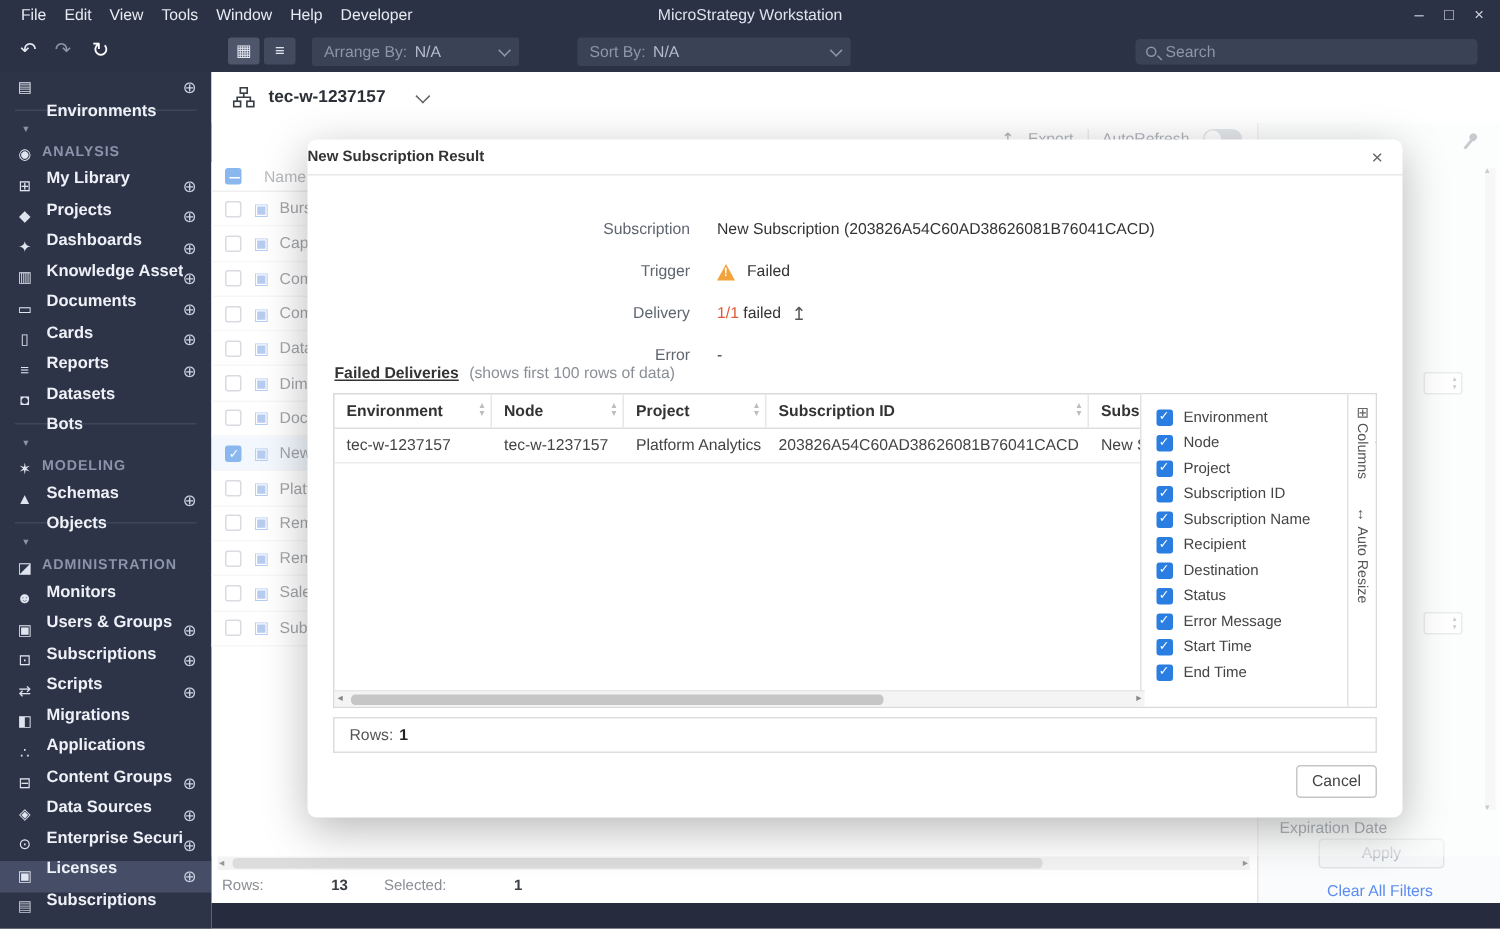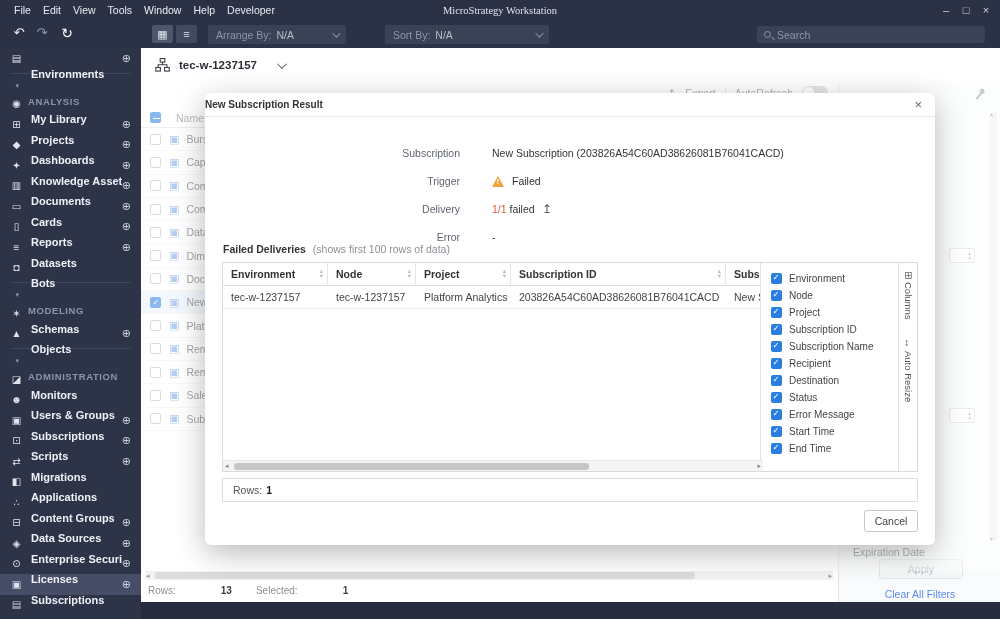--- a/index.html
+++ b/index.html
@@ -4,36 +4,36 @@
 <style>
   * { margin:0; padding:0; box-sizing:border-box; }
   html,body { width:1000px; height:619px; }
   body { font-family:"Liberation Sans","DejaVu Sans",sans-serif; background:#2b3245; overflow:hidden; }
   #app { position:relative; width:1000px; height:619px; background:#2b3245; }
 
   
   .menubar { position:absolute; left:0; top:0; width:1000px; height:20px; display:flex; align-items:center; color:#e8ebf2; }
   .menus { display:flex; align-items:center; padding-left:8px; }
   .menu-item { font-size:10.5px; padding:0 6px; cursor:default; }
-  .win-title { position:absolute; left:0; right:0; text-align:center; font-size:10.5px; color:#dfe3ec; pointer-events:none;font-family:Liberation Serif, serif; }
+  .win-title { position:absolute; left:0; right:0; text-align:center; font-size:10.5px; color:#dfe3ec; pointer-events:none; }
   .win-controls { position:absolute; right:6px; top:0; height:20px; display:flex; align-items:center; gap:4px; }
   .win-controls span { width:16px; text-align:center; font-size:11px; color:#cfd3dd; }
 
   
   .toolbar { position:absolute; left:0; top:20px; width:1000px; height:28px; }
   .tb-icon { position:absolute; top:5px; font-size:13px; color:#e8ebf2; width:18px; text-align:center; }
   .tb-icon.undo { left:10px; }
   .tb-icon.redo { left:33px; color:#8d96ab; }
   .tb-icon.refresh { left:58px; color:#ffffff; font-size:14px; }
   .view-btn { position:absolute; top:5px; width:21px; height:18px; border-radius:2px; background:#424a5f; color:#dfe4ee; font-size:11px; text-align:center; line-height:18px; }
   .view-btn.grid { left:152px; background:#4e566c; }
   .view-btn.list { left:176px; }
   .dd { position:absolute; top:5px; height:19px; background:#3a4256; border-radius:2px; display:flex; align-items:center; padding:0 8px; font-size:10.5px; color:#8d96ab; }
   .dd.arrange { left:208px; width:138px; }
-  .dd.sortby { left:385px; width:164px;align-items:center; }
+  .dd.sortby { left:385px; width:182px;align-items:center; }
   .dd .dd-value { color:#b6bdcf; margin-left:5px; }
   .dd .dd-caret { margin-left:auto; width:6px; height:6px; border-right:1.4px solid #8d96ab; border-bottom:1.4px solid #8d96ab; transform:rotate(45deg) translateY(-2px); }
   .searchbox { position:absolute; right:15px; top:6px; width:228px; height:17px; background:#3a4256; border-radius:3px; display:flex; align-items:center; padding-left:7px; }
   .mag-icon { width:7px; height:7px; border:1.4px solid #8d96ab; border-radius:50%; position:relative; flex:none; }
   .mag-icon::after { content:""; position:absolute; left:6px; top:6px; width:4px; height:1.4px; background:#8d96ab; transform:rotate(45deg); }
   .search-text { font-size:10.5px; color:#8d96ab; margin-left:6px; }
 
   
   .sidebar { position:absolute; left:0; top:48px; width:141px; height:571px; background:#2d3447; overflow:hidden; }
   .sb-item { height:20.5px; display:flex; align-items:center; padding:0 10px; color:#eef1f7; font-size:11px; font-weight:600; cursor:default; }
@@ -95,27 +95,27 @@
   .overlay { position:absolute; left:141px; top:82px; width:859px; height:489px; background:rgba(255,255,255,.45); z-index:5; }
 
   
   .modal { position:absolute; left:205px; top:93px; width:730px; height:452px; background:#fff; border-radius:6px; box-shadow:0 8px 30px rgba(0,0,0,.28); z-index:10; }
   .modal-header { height:24px; border-bottom:1px solid #e8e8e8; position:relative; }
   .modal-title { text-align:left; line-height:24px; font-size:10px; font-weight:700; color:#333; }
   .modal-close { position:absolute; right:13px; top:0; line-height:24px; font-size:13px; color:#666; }
   .m-fields { position:absolute; left:0; top:46px; width:730px; }
   .m-field { display:flex; align-items:center; height:28px; }
   .m-label { width:255px; text-align:right; font-size:10.5px; color:#5f6570; flex:none; }
-  .m-value { margin-left:32px; font-size:10.5px; color:#333; display:flex; align-items:center; }
+  .m-value { margin-left:18px; font-size:10.5px; color:#333; display:flex; align-items:center; }
   .warn-icon { width:0; height:0; border-left:6px solid transparent; border-right:6px solid transparent; border-bottom:11px solid #f2a33c; position:relative; margin-right:8px; }
   .warn-icon::after { content:"!"; position:absolute; left:-1.5px; top:1.5px; font-size:8px; font-weight:700; color:#fff; }
   .fail-num { color:#e05a3a; }
   .m-export-icon { margin-left:7px; font-size:12px; color:#555; }
   .m-section { position:absolute; left:18px; top:150px; font-size:10.5px; }
-  .m-section .sec-title { font-weight:700; color:#333; }
+  .m-section .sec-title { font-weight:700; color:#333;text-decoration:underline; }
   .m-section .sec-note { color:#8a8f96; margin-left:4px; }
   .mt-table { position:absolute; left:17px; right:17px; top:169px; height:210px; border:1px solid #d9d9d9; background:#fff; }
   .mt-hrow { display:flex; height:23px; border-bottom:1px solid #dedede; }
   .mt-hrow .mt-hcell { display:flex; align-items:center; padding:0 4px 0 8px; border-right:1px solid #e6e6e6; font-size:10.5px; font-weight:700; color:#333; white-space:nowrap; overflow:hidden; flex:none; }
   .mt-hrow .mt-hcell:nth-of-type(1){ width:105px; } .mt-hrow .mt-hcell:nth-of-type(2){ width:88px; }
   .mt-hrow .mt-hcell:nth-of-type(3){ width:95px; }  .mt-hrow .mt-hcell:nth-of-type(4){ width:215px; }
   .mt-hrow .mt-hcell:nth-of-type(5){ width:122px; } .mt-hrow .mt-hcell:nth-of-type(6){ flex:1; border-right:none; }
   .carets { margin-left:auto; display:flex; flex-direction:column; font-size:6.5px; line-height:4.6px; color:#bcbcbc; padding-left:4px; }
   .carets i::before { content:"\25B4"; font-style:normal; }
   .carets i + i::before { content:"\25BE"; }

